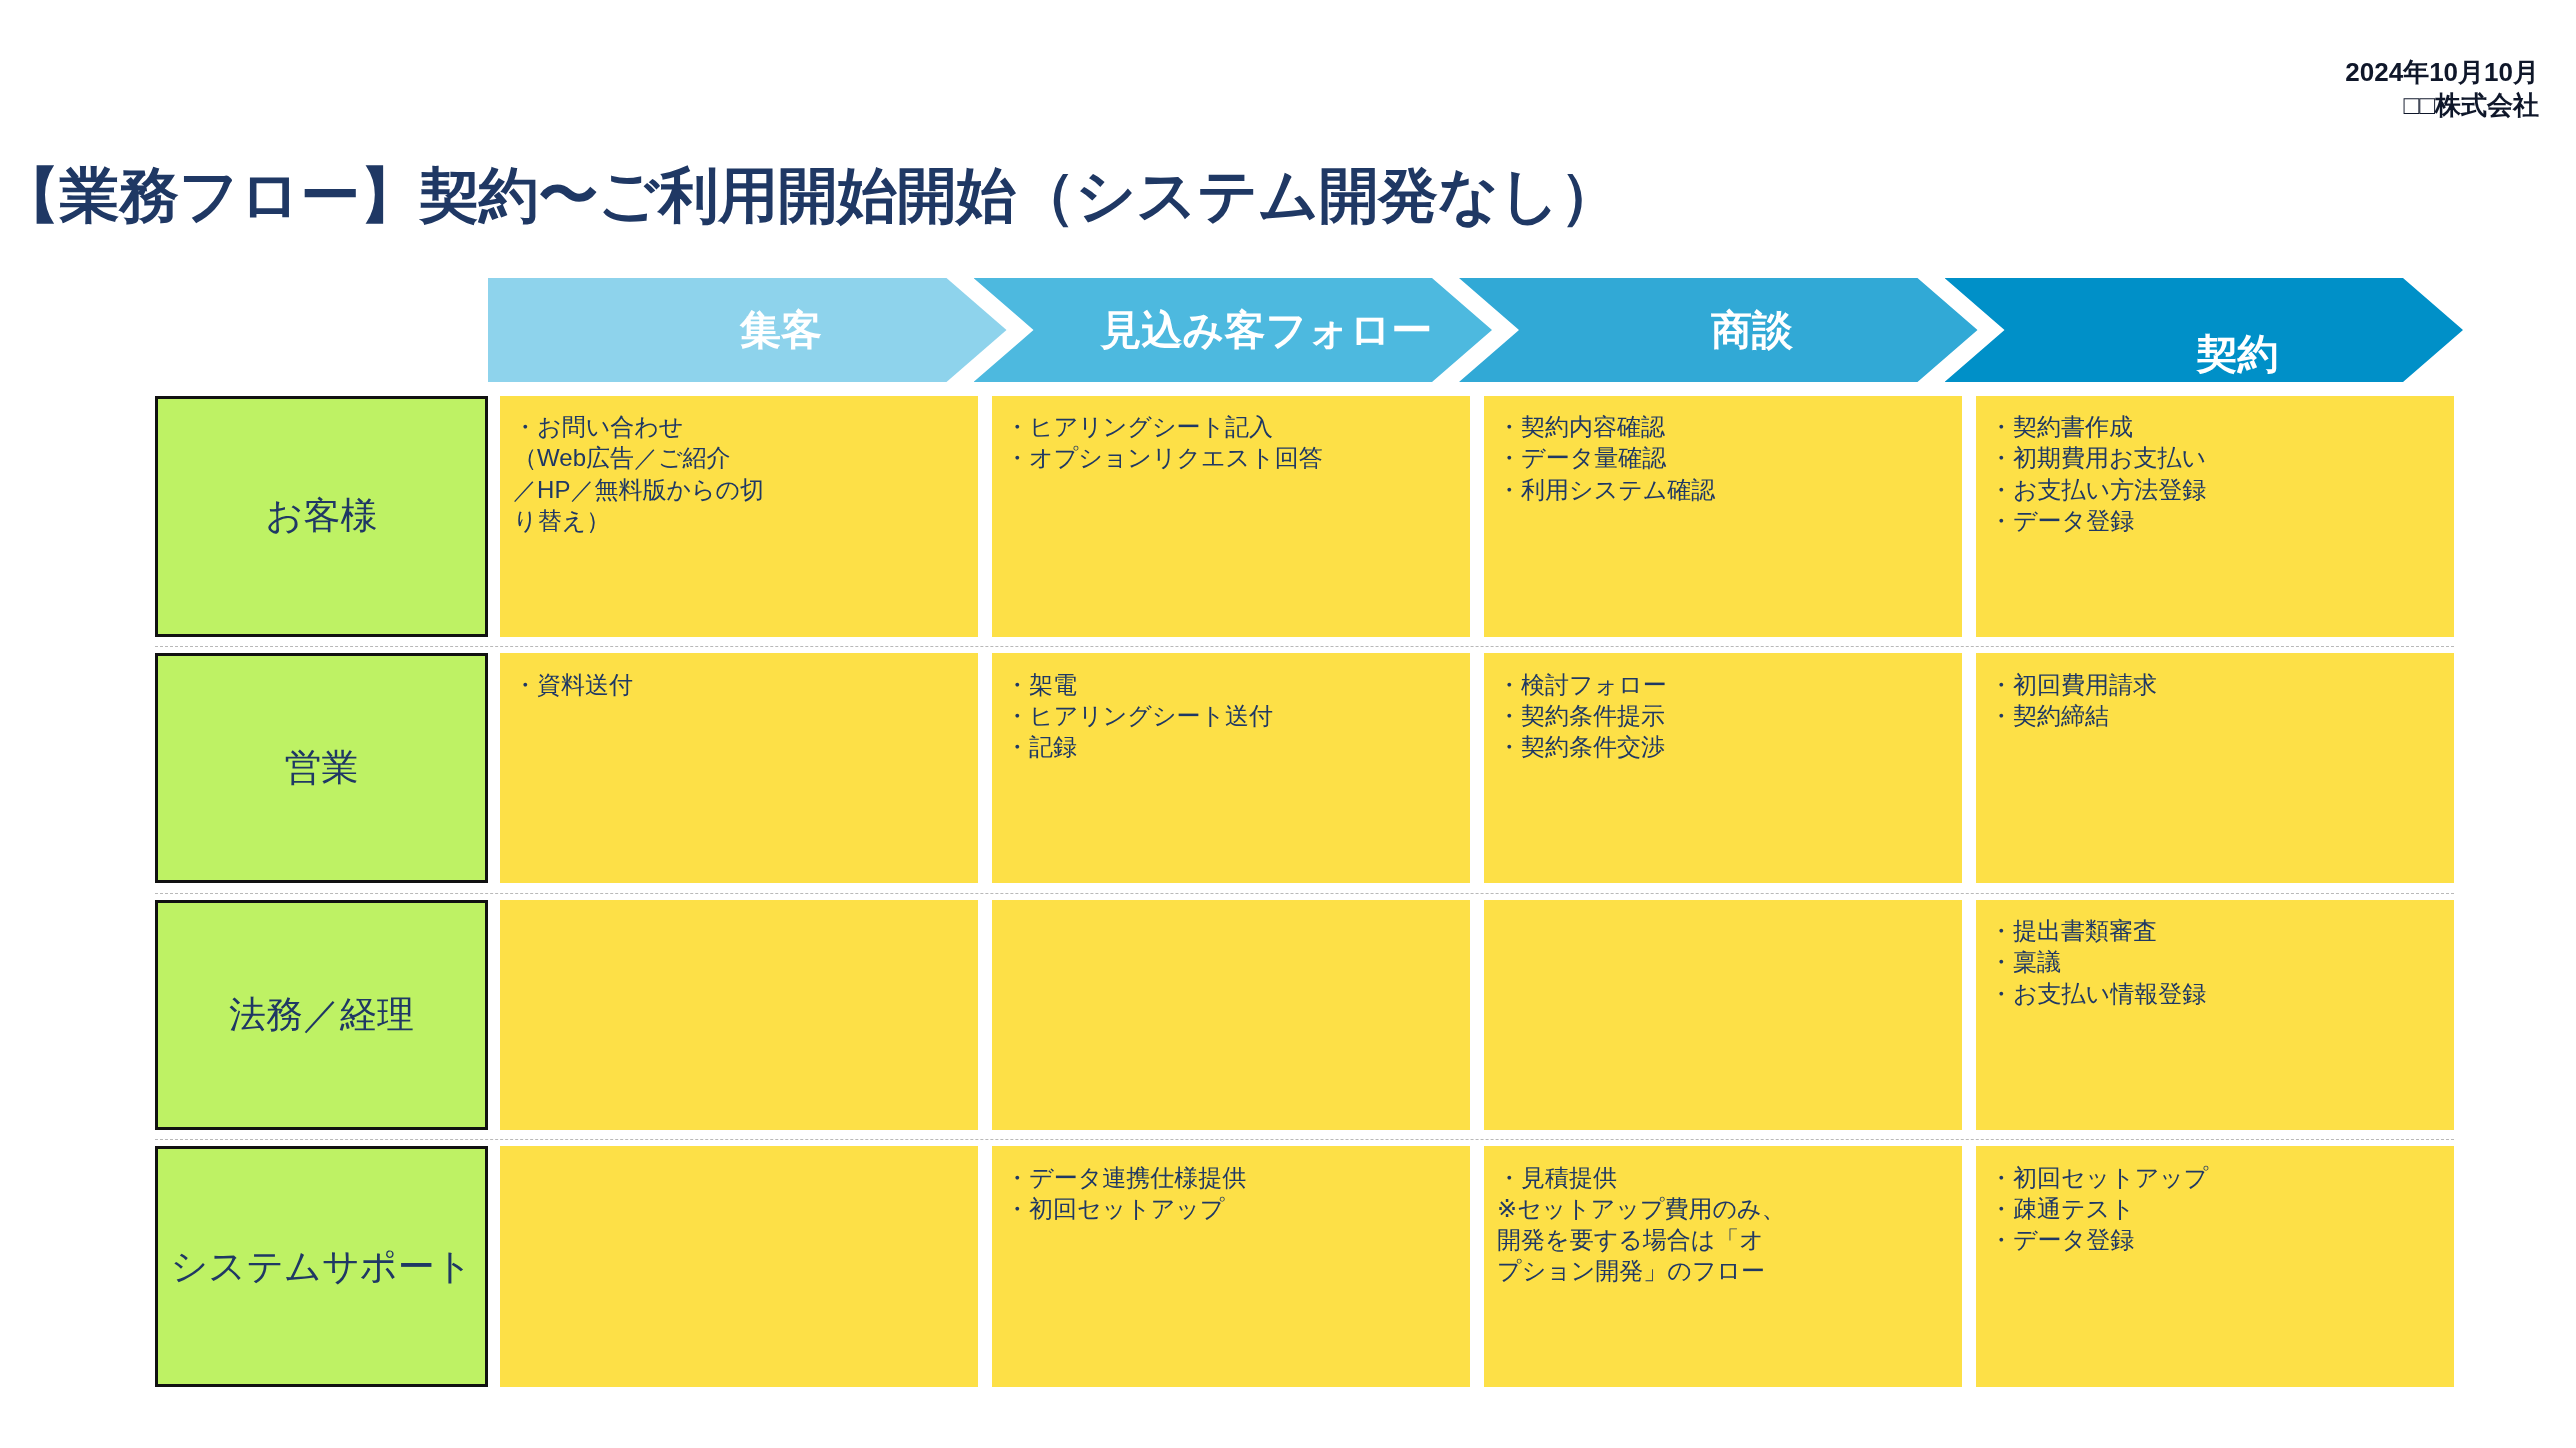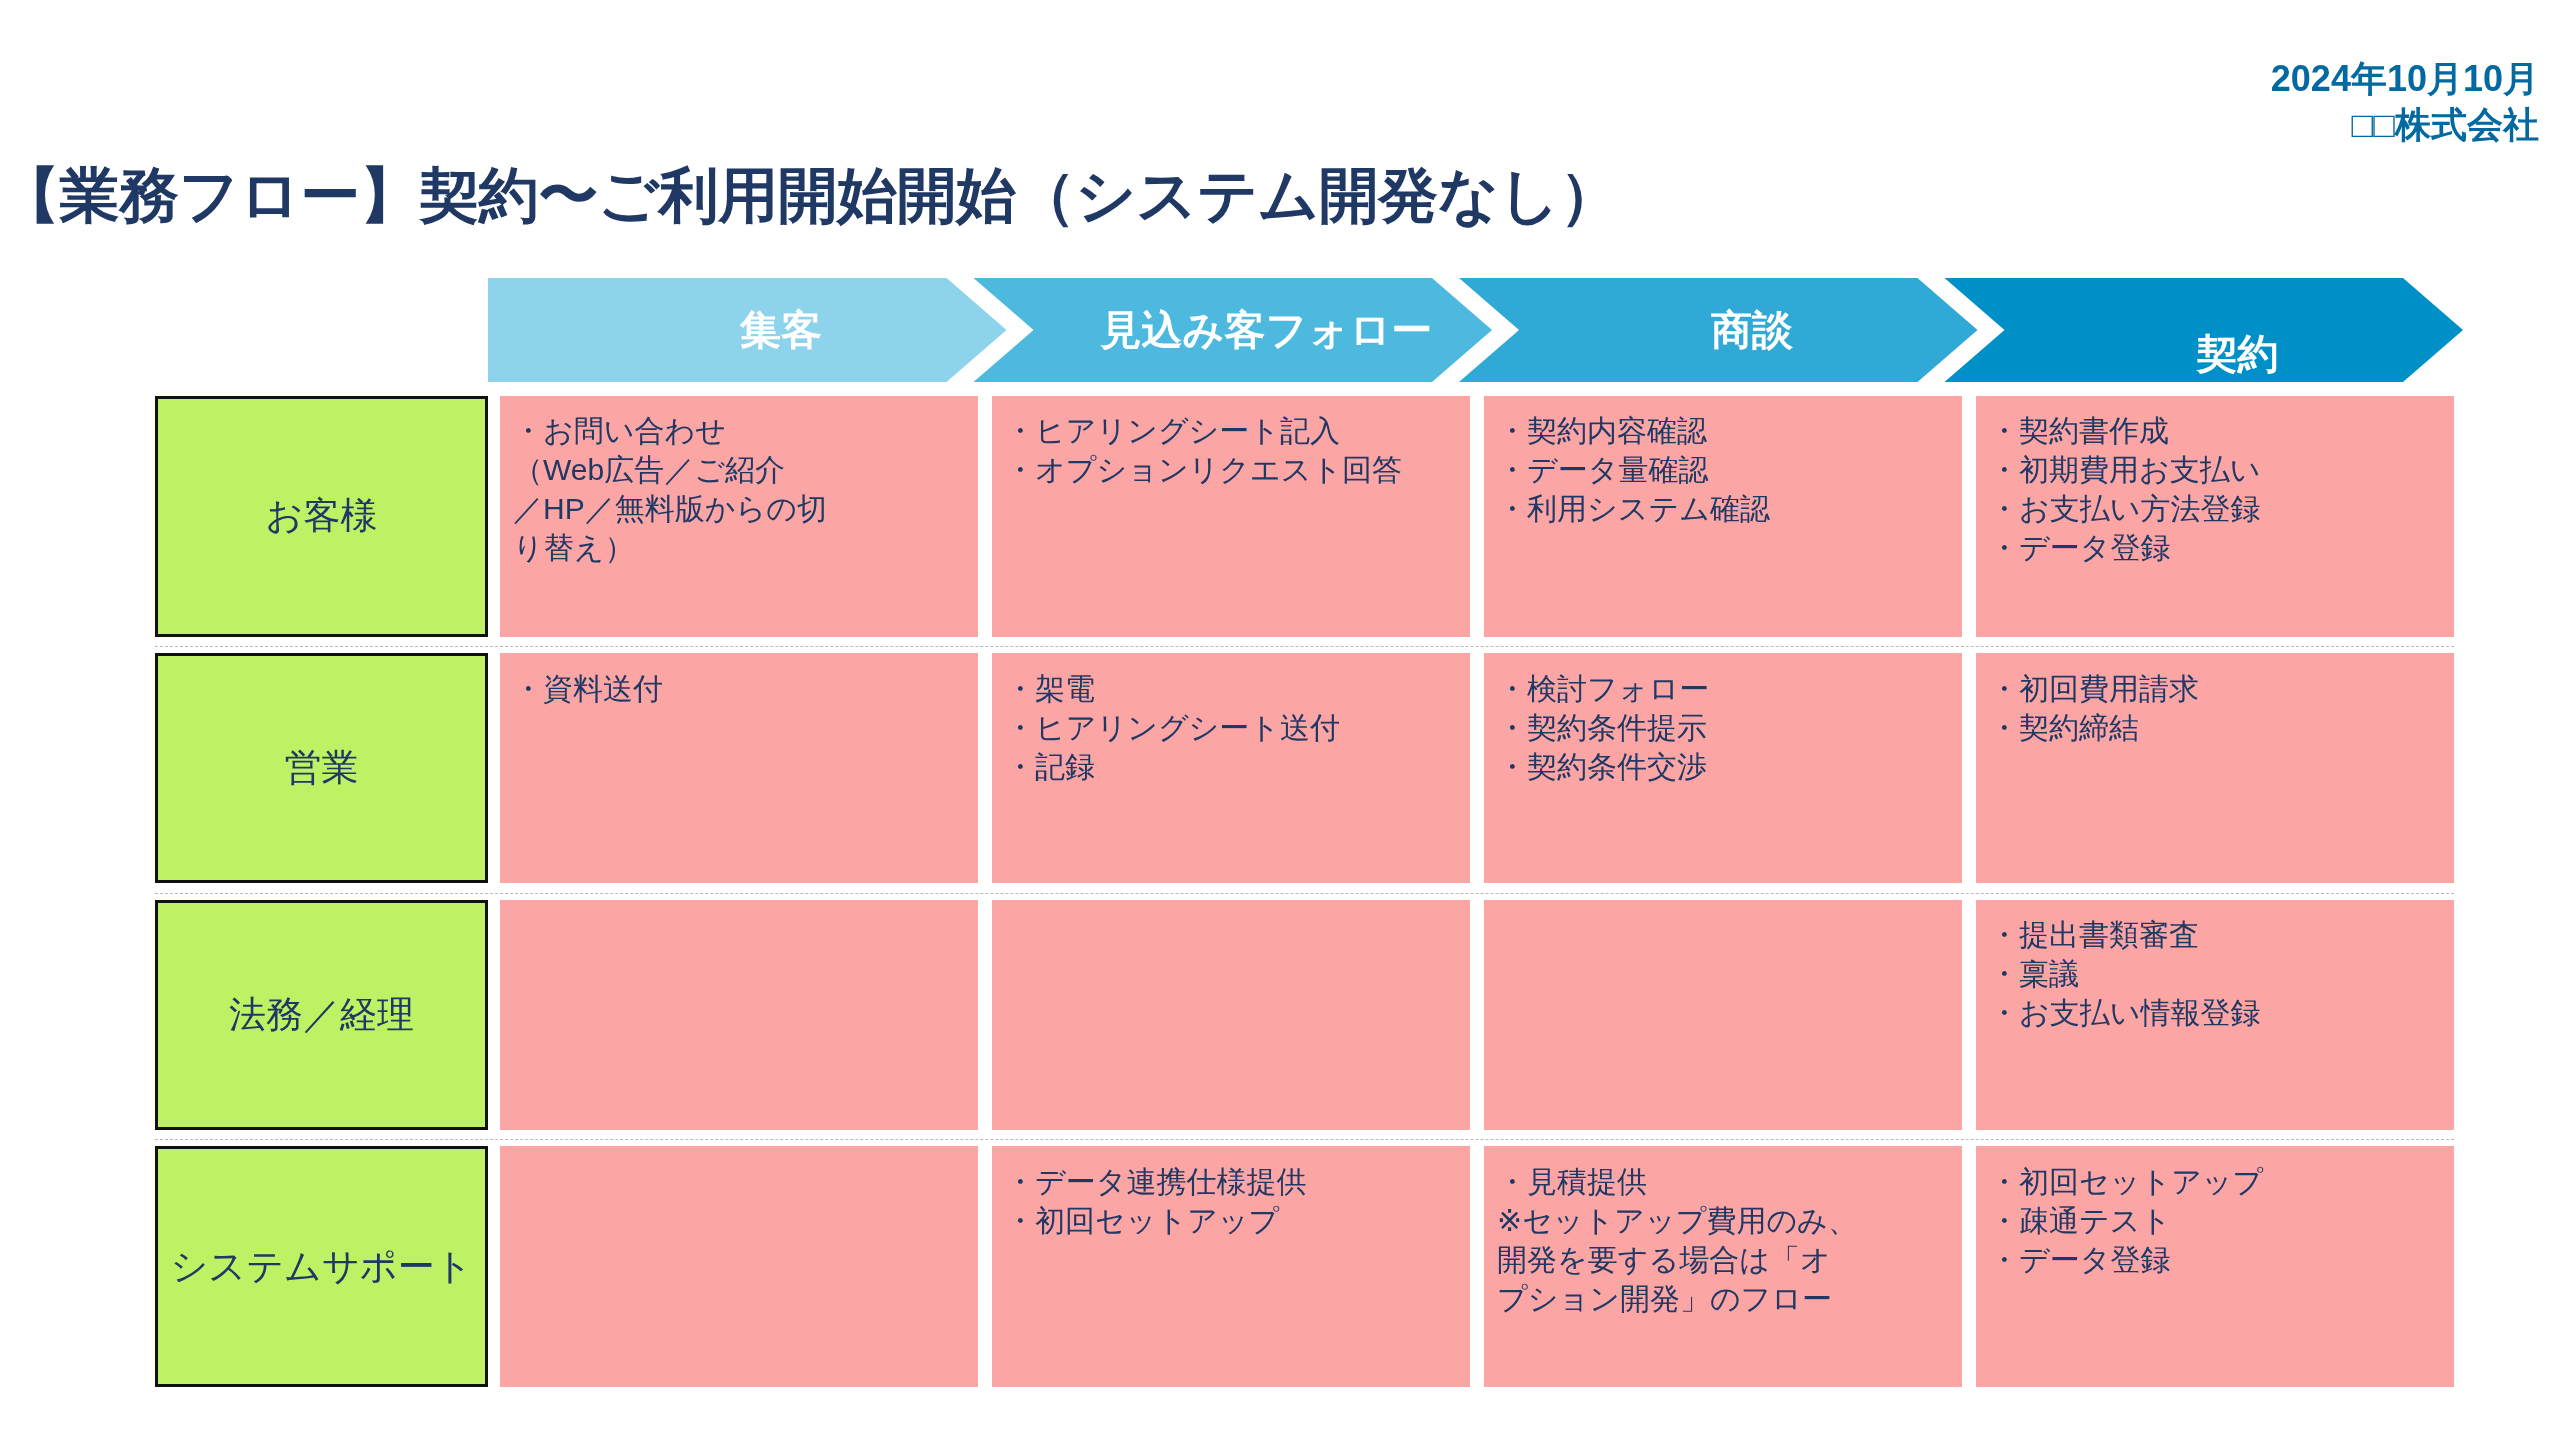--- a/index.html
+++ b/index.html
@@ -16,22 +16,22 @@
     color: #1f3864;
   }
 
   
   .meta {
     position: absolute;
     top: 56px;
     right: 37px;
     text-align: right;
     line-height: 1.28;
-    color: #0369a1;
-    font-size: 36px;
+    color: #0f172a;
+    font-size: 26px;
     font-weight: 700;
   }
   .meta div { white-space: nowrap; }
 
   
   .title {
     position: absolute;
     top: 156px;
     left: 0;
     width: 2576px;
@@ -110,24 +110,24 @@
   }
 
   .cells {
     flex: 1 1 auto;
     display: flex;
     margin-left: 11.6px;
   }
   .cell {
     flex: 1 1 0;
     box-sizing: border-box;
-    background: #fca5a5;
+    background: #fde047;
     margin-right: 13.5px;
     padding: 15.5px 9.7px 9.7px 13.5px;
-    font-size: 30px;
+    font-size: 24px;
     line-height: 1.30;
     color: #1f3864;
     white-space: pre-wrap;
     overflow: hidden;
   }
   .cell:last-child { margin-right: 0; }
   .cell.empty { }
 
   
   .row-1 .row-label, .row-1 .cells { height: 241px; }

